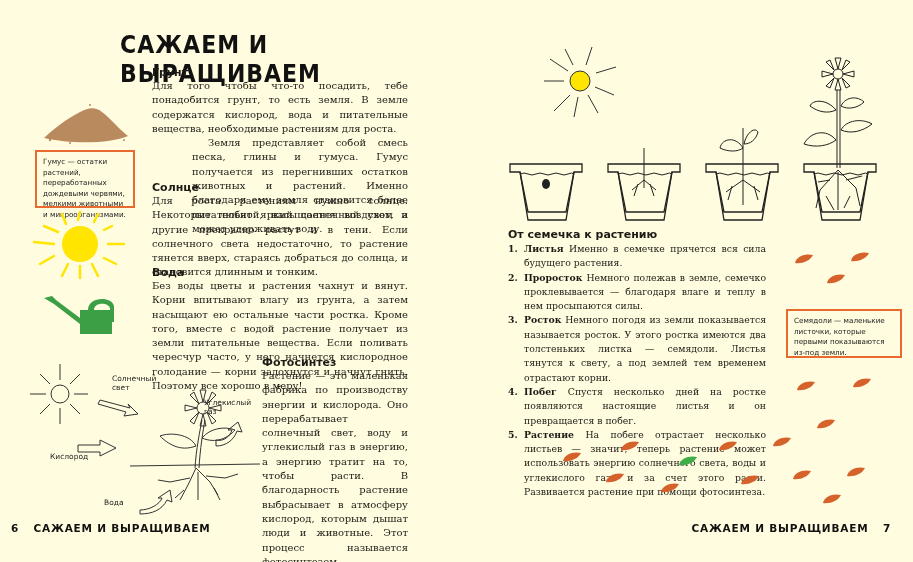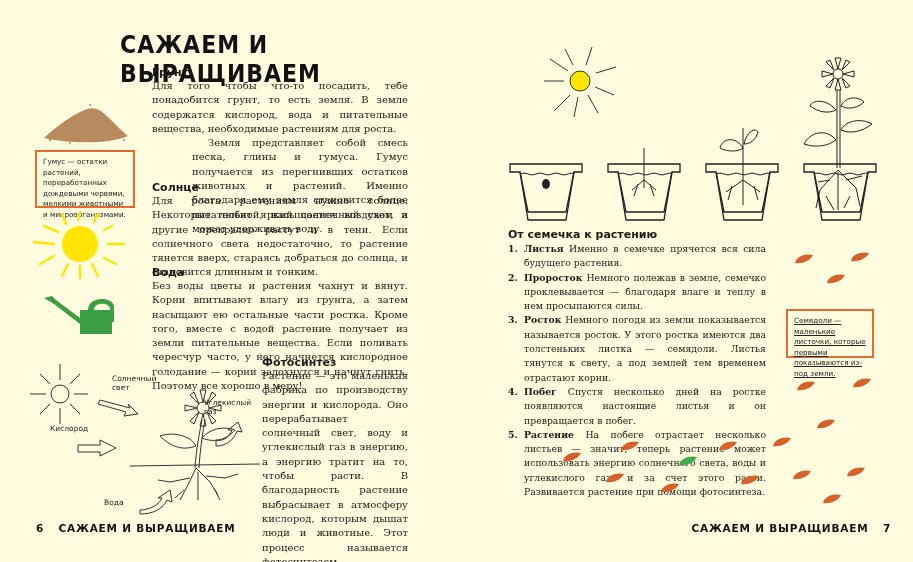--- a/index.html
+++ b/index.html
@@ -120,42 +120,42 @@
     </g>
 
     <path d="M176 86 C170 74 150 72 140 76 C148 84 160 92 176 86 Z"></path>
     <path d="M182 78 C190 68 205 66 215 70 C208 78 196 84 182 78 Z"></path>
 
     <path d="M176 108 L168 125 L160 140 M176 108 L190 122 L198 135 M170 118 L150 122 L138 120 M186 116 L205 118 L218 114 M164 130 L155 138 M194 128 L200 140 M178 112 L178 140"></path>
   </g>
 </svg>
 <div class="abs label" style="left:112px;top:374px;width:40px;">Солнечный свет</div>
 <div class="abs label" style="left:204px;top:398px;width:45px;">Углекислый газ</div>
-<div class="abs label" style="left:50px;top:424px;">Кислород</div>
+<div class="abs label" style="left:50px;top:452px;">Кислород</div>
 <div class="abs label" style="left:104px;top:498px;">Вода</div>
 
 <div class="abs section" style="left:152px;top:66px;width:256px;">
   <h3>Грунт</h3>
   <p>Для того чтобы что-то посадить, тебе понадобится грунт, то есть земля. В земле содержатся кислород, вода и питательные вещества, необходимые растениям для роста.</p>
   <p class="indent">Земля представляет собой смесь песка, глины и гумуса. Гумус получается из перегнивших остатков животных и растений. Именно благодаря ему земля становится более питательной, насыщается воздухом и может удерживать воду.</p>
 </div>
 <div class="abs section" style="left:152px;top:181px;width:256px;">
   <h3>Солнце</h3>
   <p>Для роста растениям нужно солнце. Некоторые любят яркий солнечный свет, а другие прекрасно растут и в тени. Если солнечного света недостаточно, то растение тянется вверх, стараясь добраться до солнца, и становится длинным и тонким.</p>
 </div>
 <div class="abs section" style="left:152px;top:266px;width:256px;">
   <h3>Вода</h3>
   <p>Без воды цветы и растения чахнут и вянут. Корни впитывают влагу из грунта, а затем насыщают ею остальные части ростка. Кроме того, вместе с водой растение получает из земли питательные вещества. Если поливать чересчур часто, у него начнется кислородное голодание — корни задохнутся и начнут гнить. Поэтому все хорошо в меру!</p>
 </div>
 <div class="abs section" style="left:262px;top:356px;width:146px;">
   <h3>Фотосинтез</h3>
   <p>Растение — это маленькая фабрика по производству энергии и кислорода. Оно перерабатывает солнечный свет, воду и углекислый газ в энергию, а энергию тратит на то, чтобы расти. В благодарность растение выбрасывает в атмосферу кислород, которым дышат люди и животные. Этот процесс называется фотосинтезом.</p>
 </div>
 
-<div class="abs footer" style="left:36px;top:522px;">
+<div class="abs footer" style="left:11px;top:522px;">
   <span>6</span>
   <span style="margin-left:10px">САЖАЕМ И ВЫРАЩИВАЕМ</span>
 </div>
 
 <svg class="abs" style="left:540px;top:45px" width="80" height="80" viewBox="0 0 80 80">
   <circle cx="40" cy="36" r="10" fill="#ffe500" stroke="#333" stroke-width="1"></circle>
   <g stroke="#333" stroke-width="1">
     <line x1="25" y1="4" x2="33" y2="20"></line>
       <line x1="52" y1="2" x2="46" y2="20"></line>
     <line x1="10" y1="14" x2="28" y2="26"></line>
@@ -205,21 +205,21 @@
   <h3 style="margin-bottom:1px">От семечка к растению</h3>
   <ol class="steps">
     <li><span class="num">1.</span><b>Листья</b> <span>Именно в семечке прячется вся сила будущего растения.</span></li>
     <li><span class="num">2.</span><b>Проросток</b> <span>Немного полежав в земле, семечко проклевывается — благодаря влаге и теплу в нем просыпаются силы.</span></li>
     <li><span class="num">3.</span><b>Росток</b> <span>Немного погодя из земли показывается называется росток. У этого ростка имеются два толстеньких листка — семядоли. Листья тянутся к свету, а под землей тем временем отрастают корни.</span></li>
     <li><span class="num">4.</span><b>Побег</b> <span>Спустя несколько дней на ростке появляются настоящие листья и он превращается в побег.</span></li>
     <li><span class="num">5.</span><b>Растение</b> <span>На побеге отрастает несколько листьев — значит, теперь растение может использовать энергию солнечного света, воды и углекислого газа и за счет этого расти. Развивается растение при помощи фотосинтеза.</span></li>
   </ol>
 </div>
 
-<div class="abs callout" style="left:786px;top:309px;width:88px;height:49px;text-decoration:underline;">Семядоли — маленькие листочки, которые первыми показываются из-под земли.</div>
+<div class="abs callout" style="left:786px;top:309px;width:116px;height:49px;">Семядоли — маленькие листочки, которые первыми показываются из-под земли.</div>
 
 <svg class="seed" style="left:794px;top:253px" viewBox="0 0 20 11">
     <path d="M1 10 C2 3 12 0 19 2 C16 8 8 11 1 10 Z" fill="#d4622a"></path>
   </svg>
 <svg class="seed" style="left:850px;top:251px" viewBox="0 0 20 11">
     <path d="M1 10 C2 3 12 0 19 2 C16 8 8 11 1 10 Z" fill="#d4622a"></path>
   </svg>
 <svg class="seed" style="left:826px;top:273px" viewBox="0 0 20 11">
     <path d="M1 10 C2 3 12 0 19 2 C16 8 8 11 1 10 Z" fill="#d4622a"></path>
   </svg>

